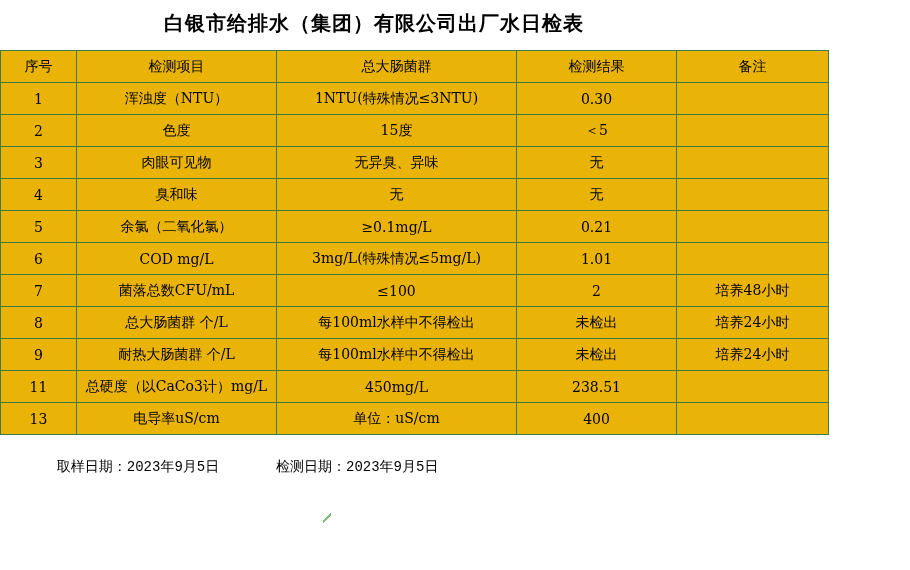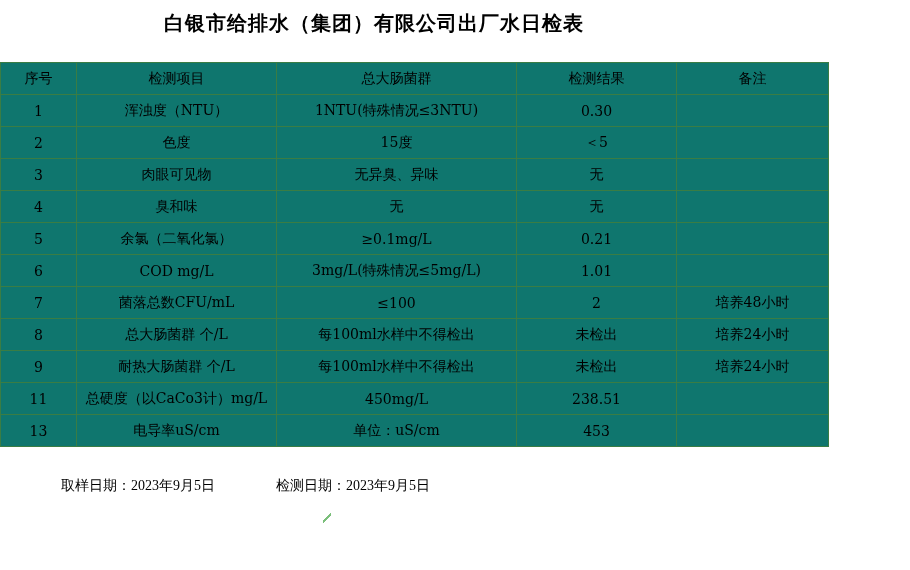--- a/index.html
+++ b/index.html
@@ -24,24 +24,24 @@
     text-align: center;
     font-size: 20px;
     font-weight: bold;
     letter-spacing: 1px;
     padding-top: 10px;
     padding-bottom: 9px;
     font-family: "DejaVu Serif", "Liberation Serif", serif;
   }
   table.report {
     border-collapse: collapse;
-    margin: 16px auto;
+    margin: 4px auto;
     width: 828px;
     table-layout: fixed;
-    background: #0f766e;
+    background: #eab308;
   }
   table.report td, table.report th {
     border: 1px solid #3a7d44;
     padding: 0;
     height: 31px;
     font-size: 14px;
     font-weight: normal;
     text-align: center;
     vertical-align: middle;
     font-family: "DejaVu Serif", "Liberation Serif", serif;
@@ -53,24 +53,24 @@
     font-size: 14px;
   }
   col.c-no { width: 76px; }
   col.c-item { width: 200px; }
   col.c-std { width: 240px; }
   col.c-res { width: 160px; }
   col.c-note { width: 152px; }
   .footer {
     display: flex;
     width: 828px;
-    margin: 16px auto;
+    margin: 9px auto;
     padding-top: 14px;
     font-size: 14px;
-    font-family: Liberation Serif, serif;
+    font-family: Liberation Mono, monospace;
   }
   .footer .f1 { width: 276px; text-align: center; }
   .footer .f2 { width: 320px; }
   .footer .f3 { width: 232px; text-align: center; }
 
   .green-mark {
     position: absolute;
     left: 323px;
     top: 513px;
     width: 8px;
@@ -170,21 +170,21 @@
         <td>11</td>
         <td>总硬度（以CaCo3计）mg/L</td>
         <td>450mg/L</td>
         <td>238.51</td>
         <td></td>
       </tr>
       <tr>
         <td>13</td>
         <td>电导率uS/cm</td>
         <td>单位：uS/cm</td>
-        <td>453</td>
+        <td>400</td>
         <td></td>
       </tr>
     </tbody>
   </table>
 
   <div class="footer">
     <div class="f1">取样日期：2023年9月5日</div>
     <div class="f2">检测日期：2023年9月5日</div>
   </div>
 

